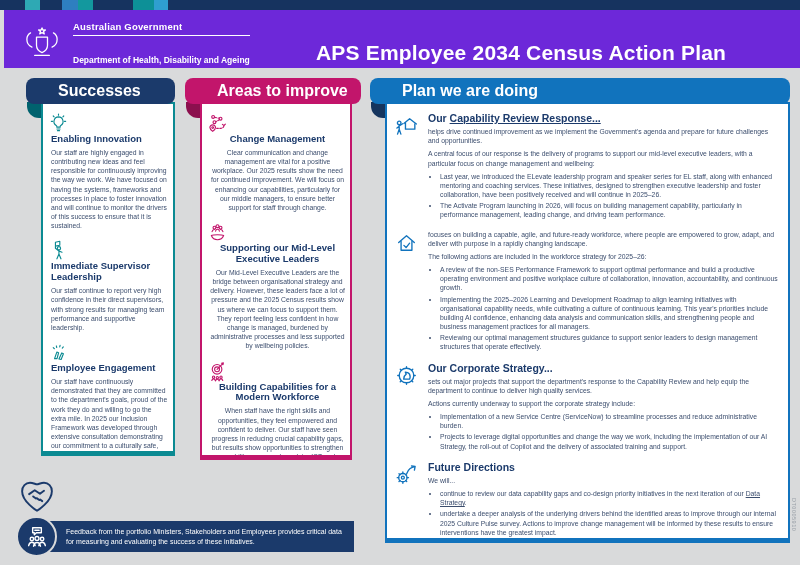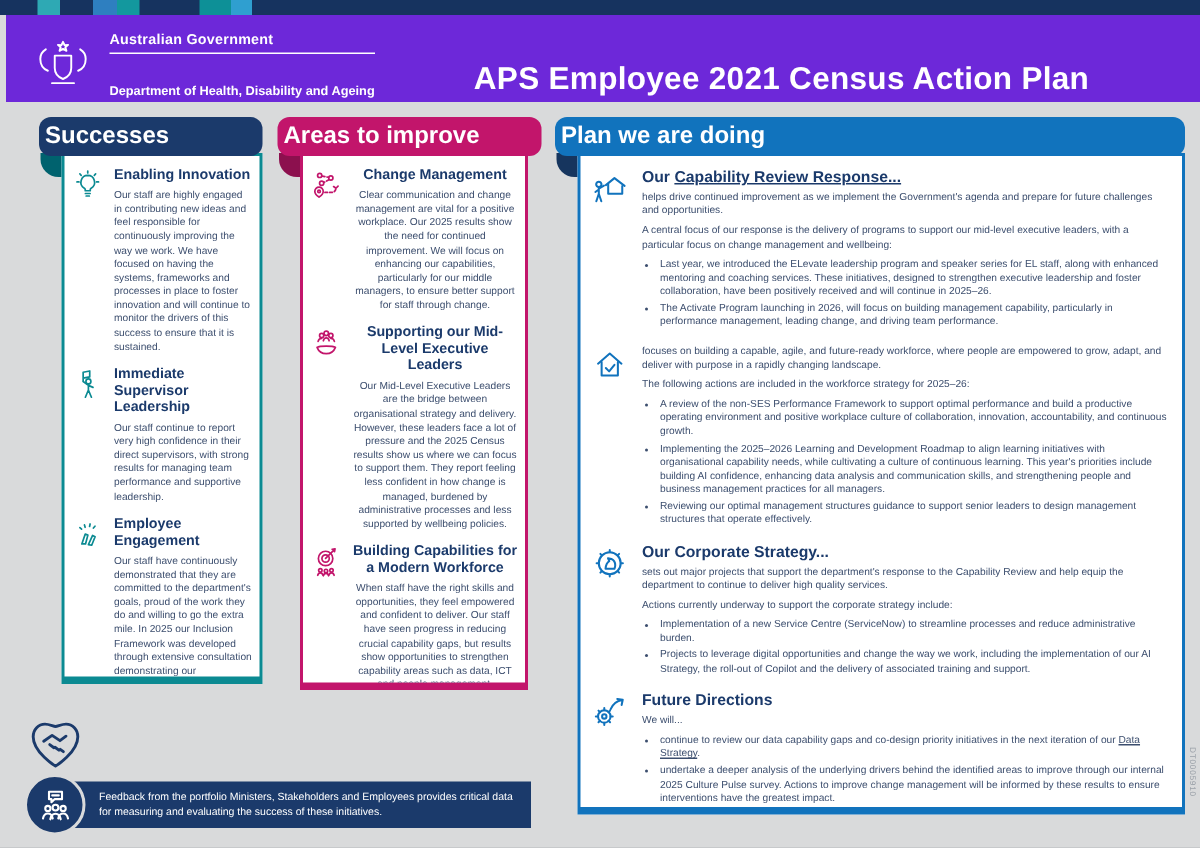--- a/index.html
+++ b/index.html
@@ -20,36 +20,36 @@
   .crest-dept { font-size:8.5px; font-weight:bold; padding-top:19px; }
   .apptitle { position:absolute; left:262px; right:28px; top:31px; text-align:center;
     color:#fff; font-size:21px; font-weight:bold; letter-spacing:.2px; }
 
   
   .col { position:absolute; top:78px; }
   .col-1 { left:26px;  width:149px; }
   .col-2 { left:185px; width:176px;text-align:center; }
   .col-3 { left:370px; width:420px; }
   .pill { position:relative; z-index:3; height:26px; border-radius:8px; color:#fff;
-    font-weight:bold; font-size:16px; display:flex; align-items:center; padding-left:4px; }
+    font-weight:bold; font-size:16px; display:flex; align-items:center; padding-left:32px; }
   .col-1 .pill { background:#1b3a6b; }
   .col-2 .pill { background:#c2156b; }
   .col-3 .pill { background:#1173bd; }
   .fold { position:absolute; z-index:1; left:1px; top:24px; width:17px; height:16px; border-radius:0 0 0 12px; }
   .col-1 .fold { background:#00626e; }
   .col-2 .fold { background:#8c104e; }
   .col-3 .fold { background:#16355e; }
   .panel { position:absolute; z-index:2; left:15px; top:24px; background:#fff;
     border-style:solid; border-width:2px 2px 5px 2px; overflow:hidden; }
   .col-1 .panel { width:134px; height:354px; border-color:#0b8a92; padding:8px 5px 4px 5px; }
   .col-2 .panel { width:152px; height:358px; border-color:#c2156b; padding:8px 5px 4px 5px; }
   .col-3 .panel { width:405px; height:441px; border-color:#1173bd; padding:8px 9px 4px 7px; }
 
   
-  .item { display:flex; margin-bottom:9px; }
+  .item { display:flex; margin-bottom:9px;flex-direction:column; }
   .iicon { width:25px; flex:none; padding-top:1px; }
   .iicon svg { width:21px; height:21px; display:block; }
   .col-1 .iicon { color:#0b8a92; }
   .col-2 .iicon { color:#c2156b; }
   .itext { flex:1; padding-left:3px; }
   .iheading { font-size:9.5px; font-weight:bold; color:#1b3a6b; line-height:1.15; margin-bottom:3px; }
   .ibody { font-size:6.8px; color:#3c4e6e; line-height:1.35; }
 
   
   .section { display:flex; margin-bottom:7px; }
@@ -100,21 +100,21 @@
           <path d="M13 24c-3.4-1.4-5.5-4.8-5.5-8.6 0-3 1.6-5.6 4-7"></path>
           <path d="M35 24c3.4-1.4 5.5-4.8 5.5-8.6 0-3-1.6-5.6-4-7"></path>
           <path d="M16 33h16"></path>
         </svg>
       </span>
       <span class="crest-text">
         <span class="crest-gov" style="display:block;">Australian Government</span>
         <span class="crest-dept" style="display:block;">Department of Health, Disability and Ageing</span>
       </span>
     </div>
-    <div class="apptitle">APS Employee 2021 Census Action Plan</div>
+    <div class="apptitle">APS Employee 2034 Census Action Plan</div>
   </div>
 
   <div class="col col-1">
     <div class="fold"></div>
     <div class="pill">Successes</div>
     <div class="panel">
 
       <div class="item">
         <div class="iicon">
           <svg viewBox="0 0 24 24" fill="none" stroke="currentColor" stroke-width="1.3" stroke-linecap="round" stroke-linejoin="round">

